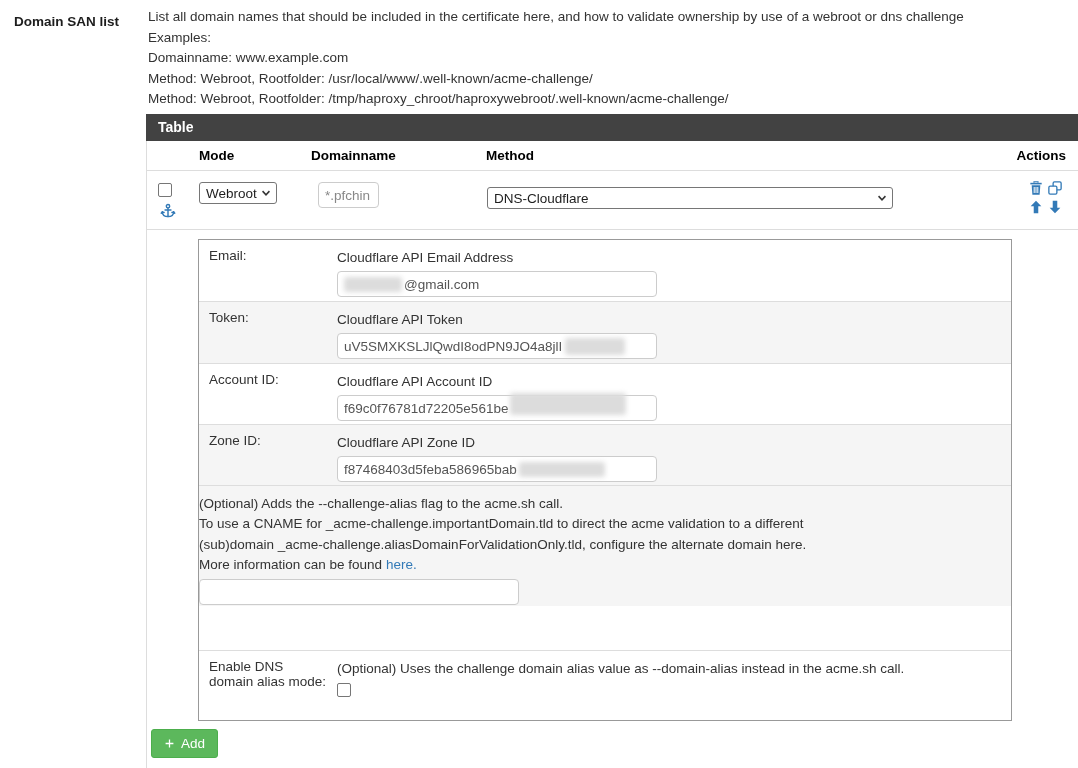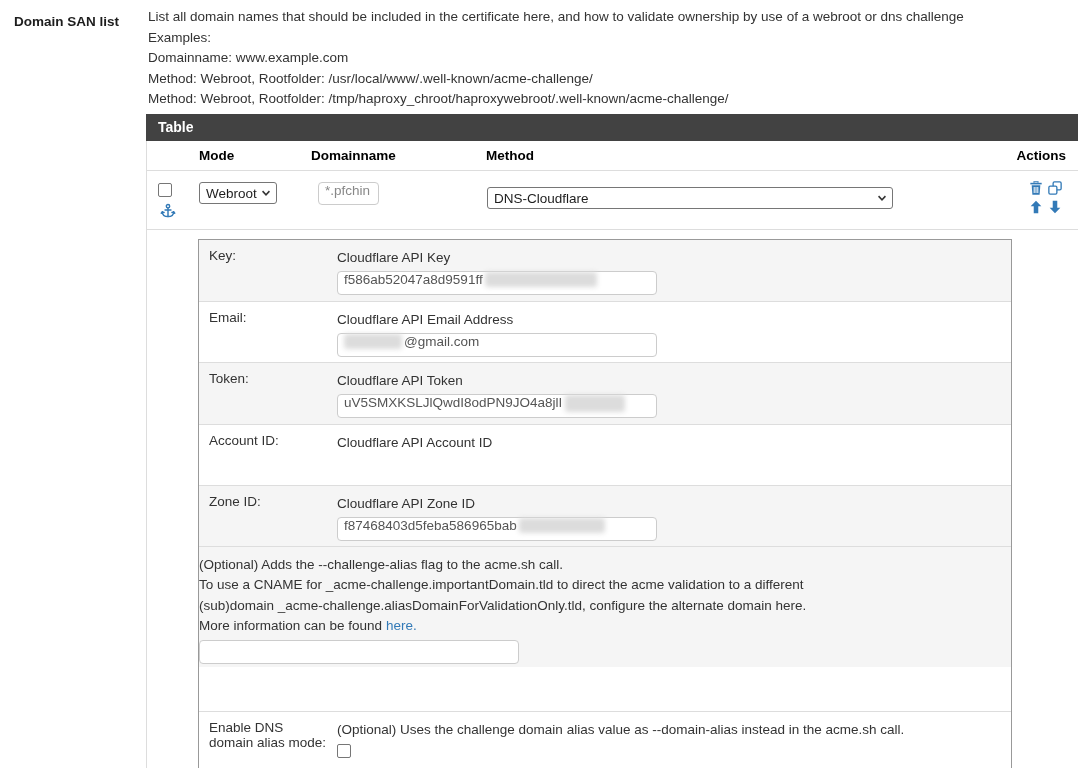--- a/index.html
+++ b/index.html
@@ -46,23 +46,23 @@
   .fake-select {
     position: absolute; height: 22px; background: #fff;
     border: 1px solid #767676; border-radius: 3px;
     display: flex; align-items: center; justify-content: space-between;
     padding: 0 5px 0 6px; color: #1d1d1d; cursor: default;
   }
   .sel-mode { left: 52px; top: 11px; width: 78px; }
   .sel-method { left: 340px; top: 16px; width: 406px; }
 
   .fake-input {
-    display: flex; height: 24px;
+    display: flex; align-items: center; height: 24px;
     border: 1px solid #ccc; border-radius: 4px; background: #fff;
-    padding: 0 6px; color: #555; white-space: nowrap; position: relative;
+    padding: 12px 6px; color: #555; white-space: nowrap; position: relative;
   }
   .inp-domain { position: absolute; left: 171px; top: 11px; width: 61px; height: 23px; color: #888; }
 
   .actions-grid {
     position: absolute; right: 15px; top: 9px;
     display: grid; grid-template-columns: 16px 16px; grid-gap: 3px 3px;
   }
   .icon16 { width: 16px; height: 16px; display: block; }
   .anchor-wrap { position: absolute; left: 13px; top: 32px; }
 
@@ -175,30 +175,20 @@
         <span>
           <svg class="icon16" viewBox="0 0 24 24">
               <path d="M12 21.5 l 8 -8.2 h -4.6 V 2.5 h -6.8 V 13.3 H 4 z" fill="#337ab7"></path>
             </svg>
         </span>
       </div>
     </div>
 
     <div class="nested-panel">
 
-      <div class="n-row stripe h62">
-        <div class="n-label">Key:</div>
-        <div class="n-content">
-          <div class="n-desc">Cloudflare API Key</div>
-          <div class="fake-input n-input">
-            <span>f586ab52047a8d9591ff</span>
-            <span class="redact" style="width:112px;height:15px;margin-left:2px;"></span>
-          </div>
-        </div>
-      </div>
 
       <div class="n-row h62">
         <div class="n-label">Email:</div>
         <div class="n-content">
           <div class="n-desc">Cloudflare API Email Address</div>
           <div class="fake-input n-input">
             <span class="redact" style="width:58px;height:15px;margin-right:2px;"></span>
             <span>@gmail.com</span>
           </div>
         </div>
@@ -212,20 +202,24 @@
             <span>uV5SMXKSLJlQwdI8odPN9JO4a8jlI</span>
             <span class="redact" style="width:60px;height:17px;margin-left:3px;"></span>
           </div>
         </div>
       </div>
 
       <div class="n-row h62">
         <div class="n-label">Account ID:</div>
         <div class="n-content">
           <div class="n-desc">Cloudflare API Account ID</div>
+          <div class="fake-input n-input">
+            <span>f69c0f76781d72205e561be</span>
+            <span class="redact" style="width:116px;height:22px;margin-left:2px;transform:translateY(-4px);"></span>
+          </div>
         </div>
       </div>
 
       <div class="n-row stripe h62">
         <div class="n-label">Zone ID:</div>
         <div class="n-content">
           <div class="n-desc">Cloudflare API Zone ID</div>
           <div class="fake-input n-input">
             <span>f87468403d5feba586965bab</span>
             <span class="redact" style="width:86px;height:15px;margin-left:2px;"></span>

